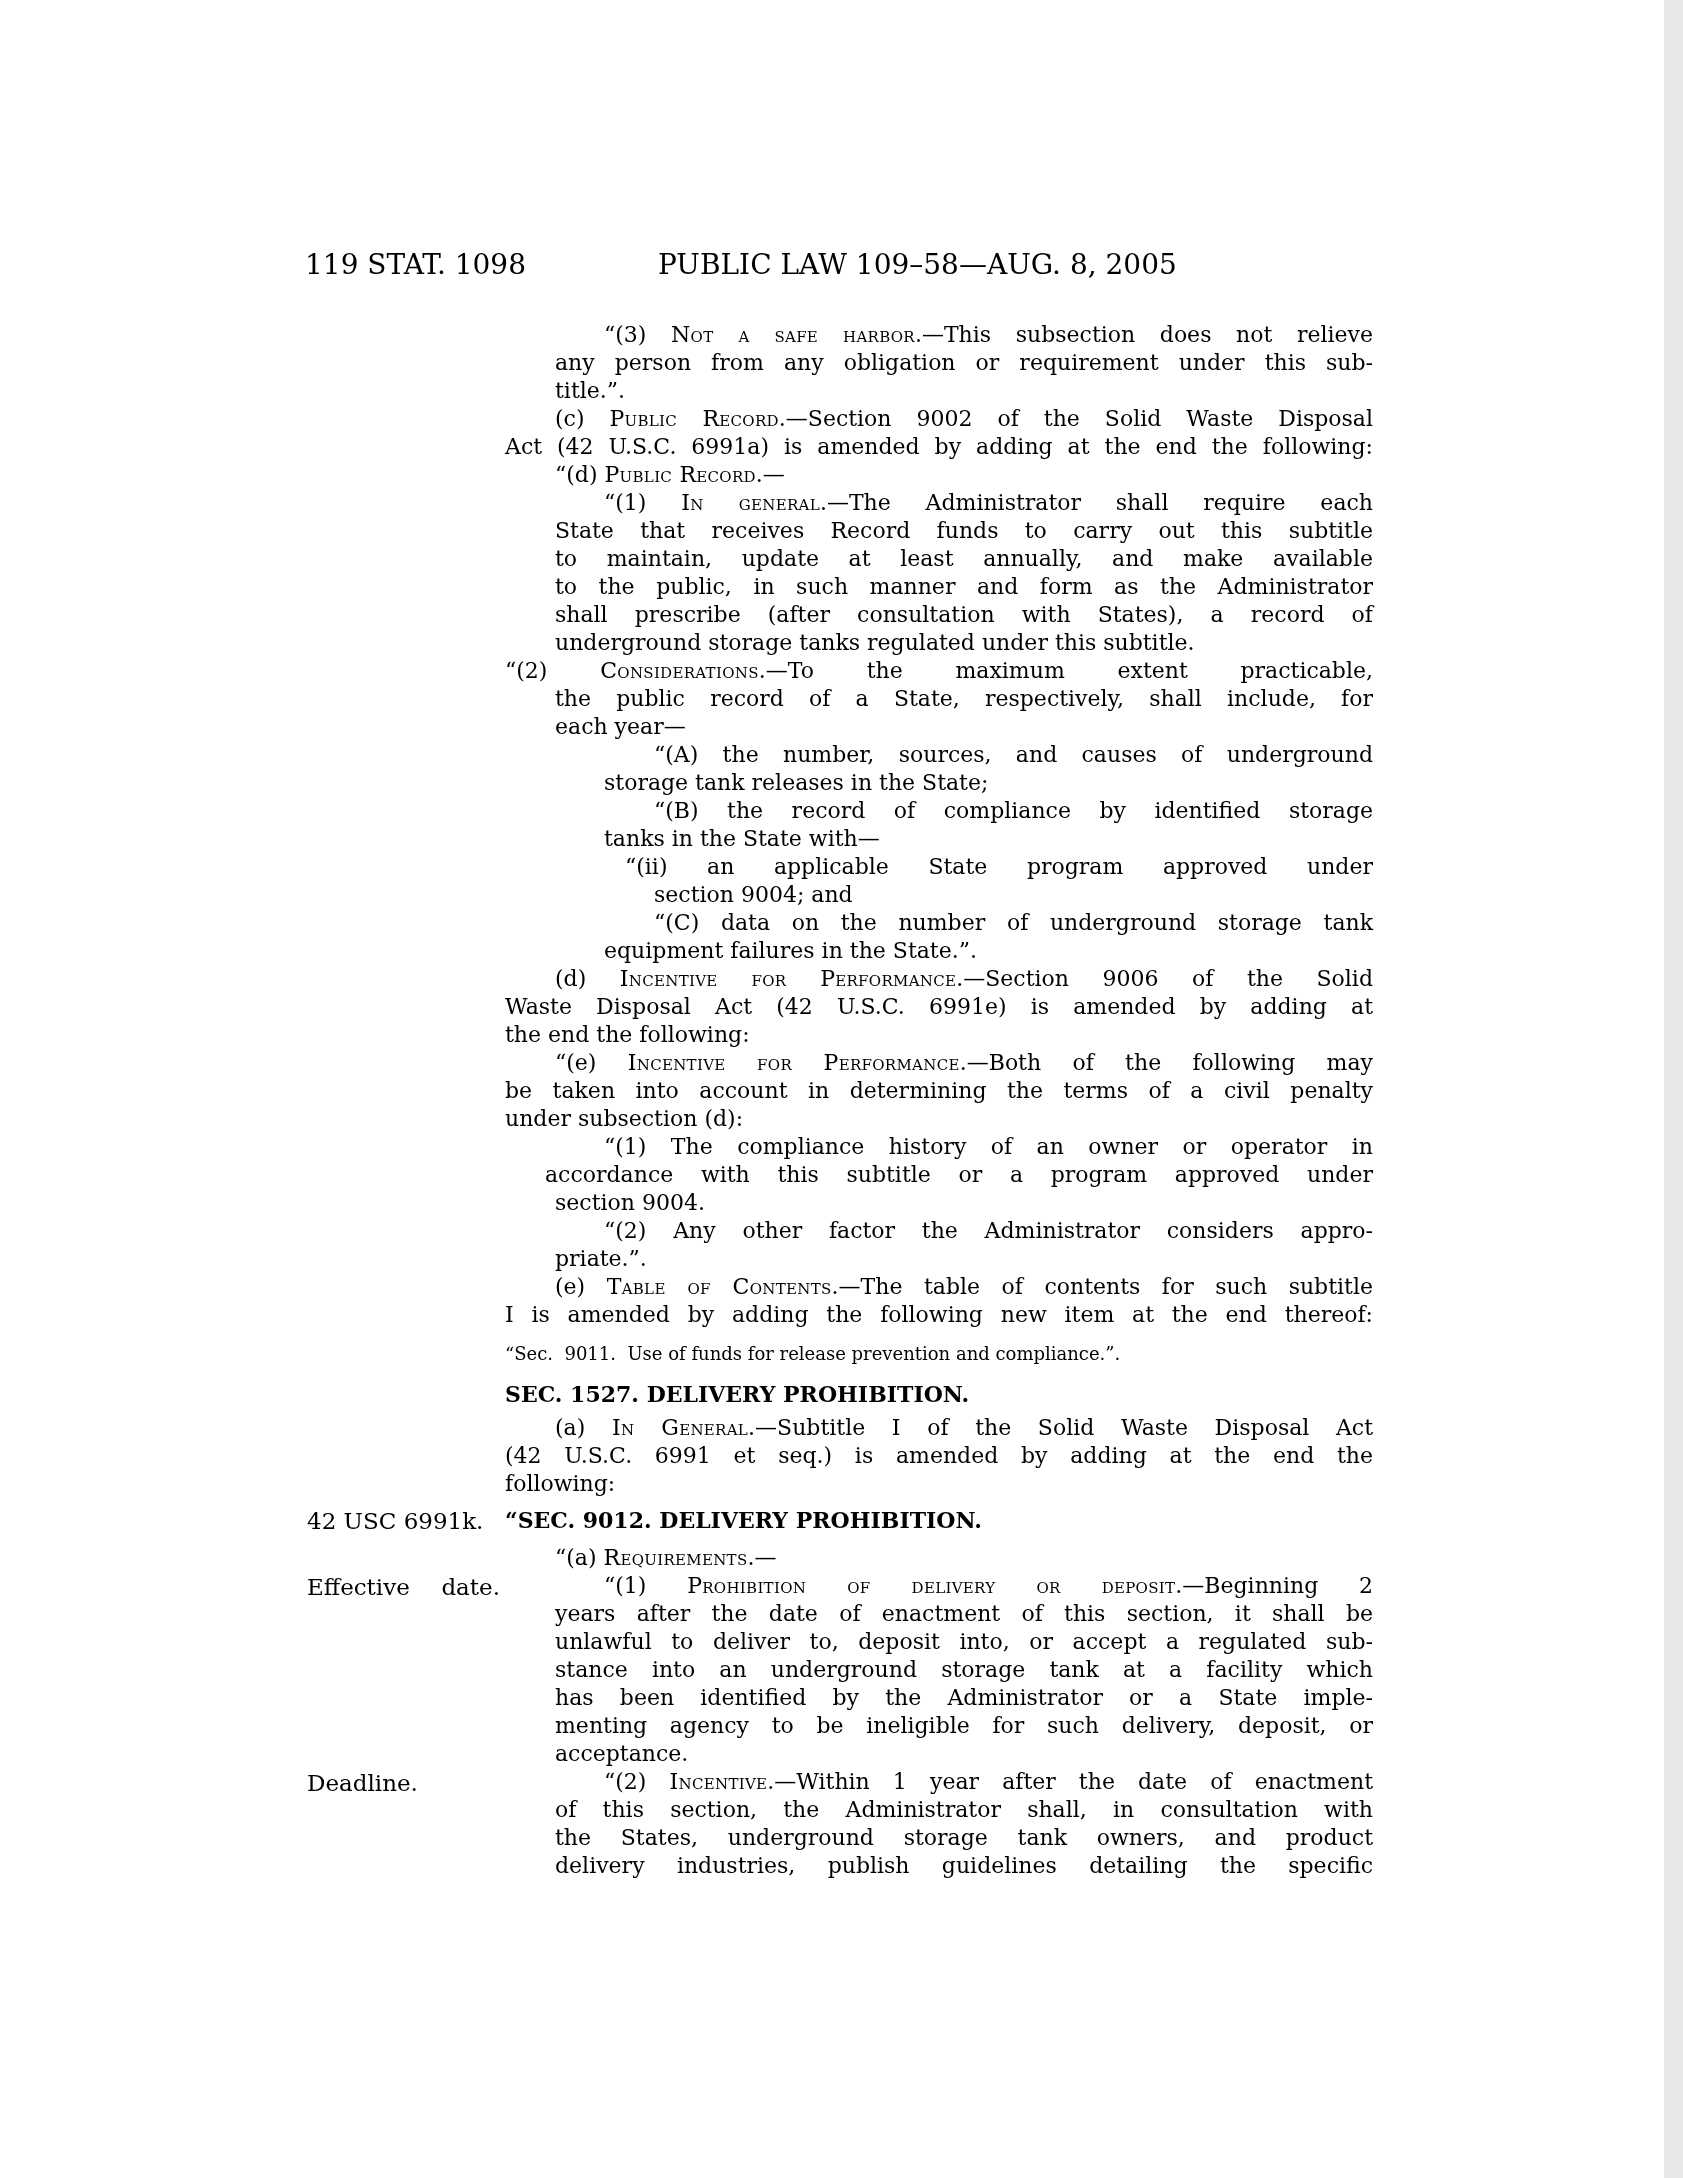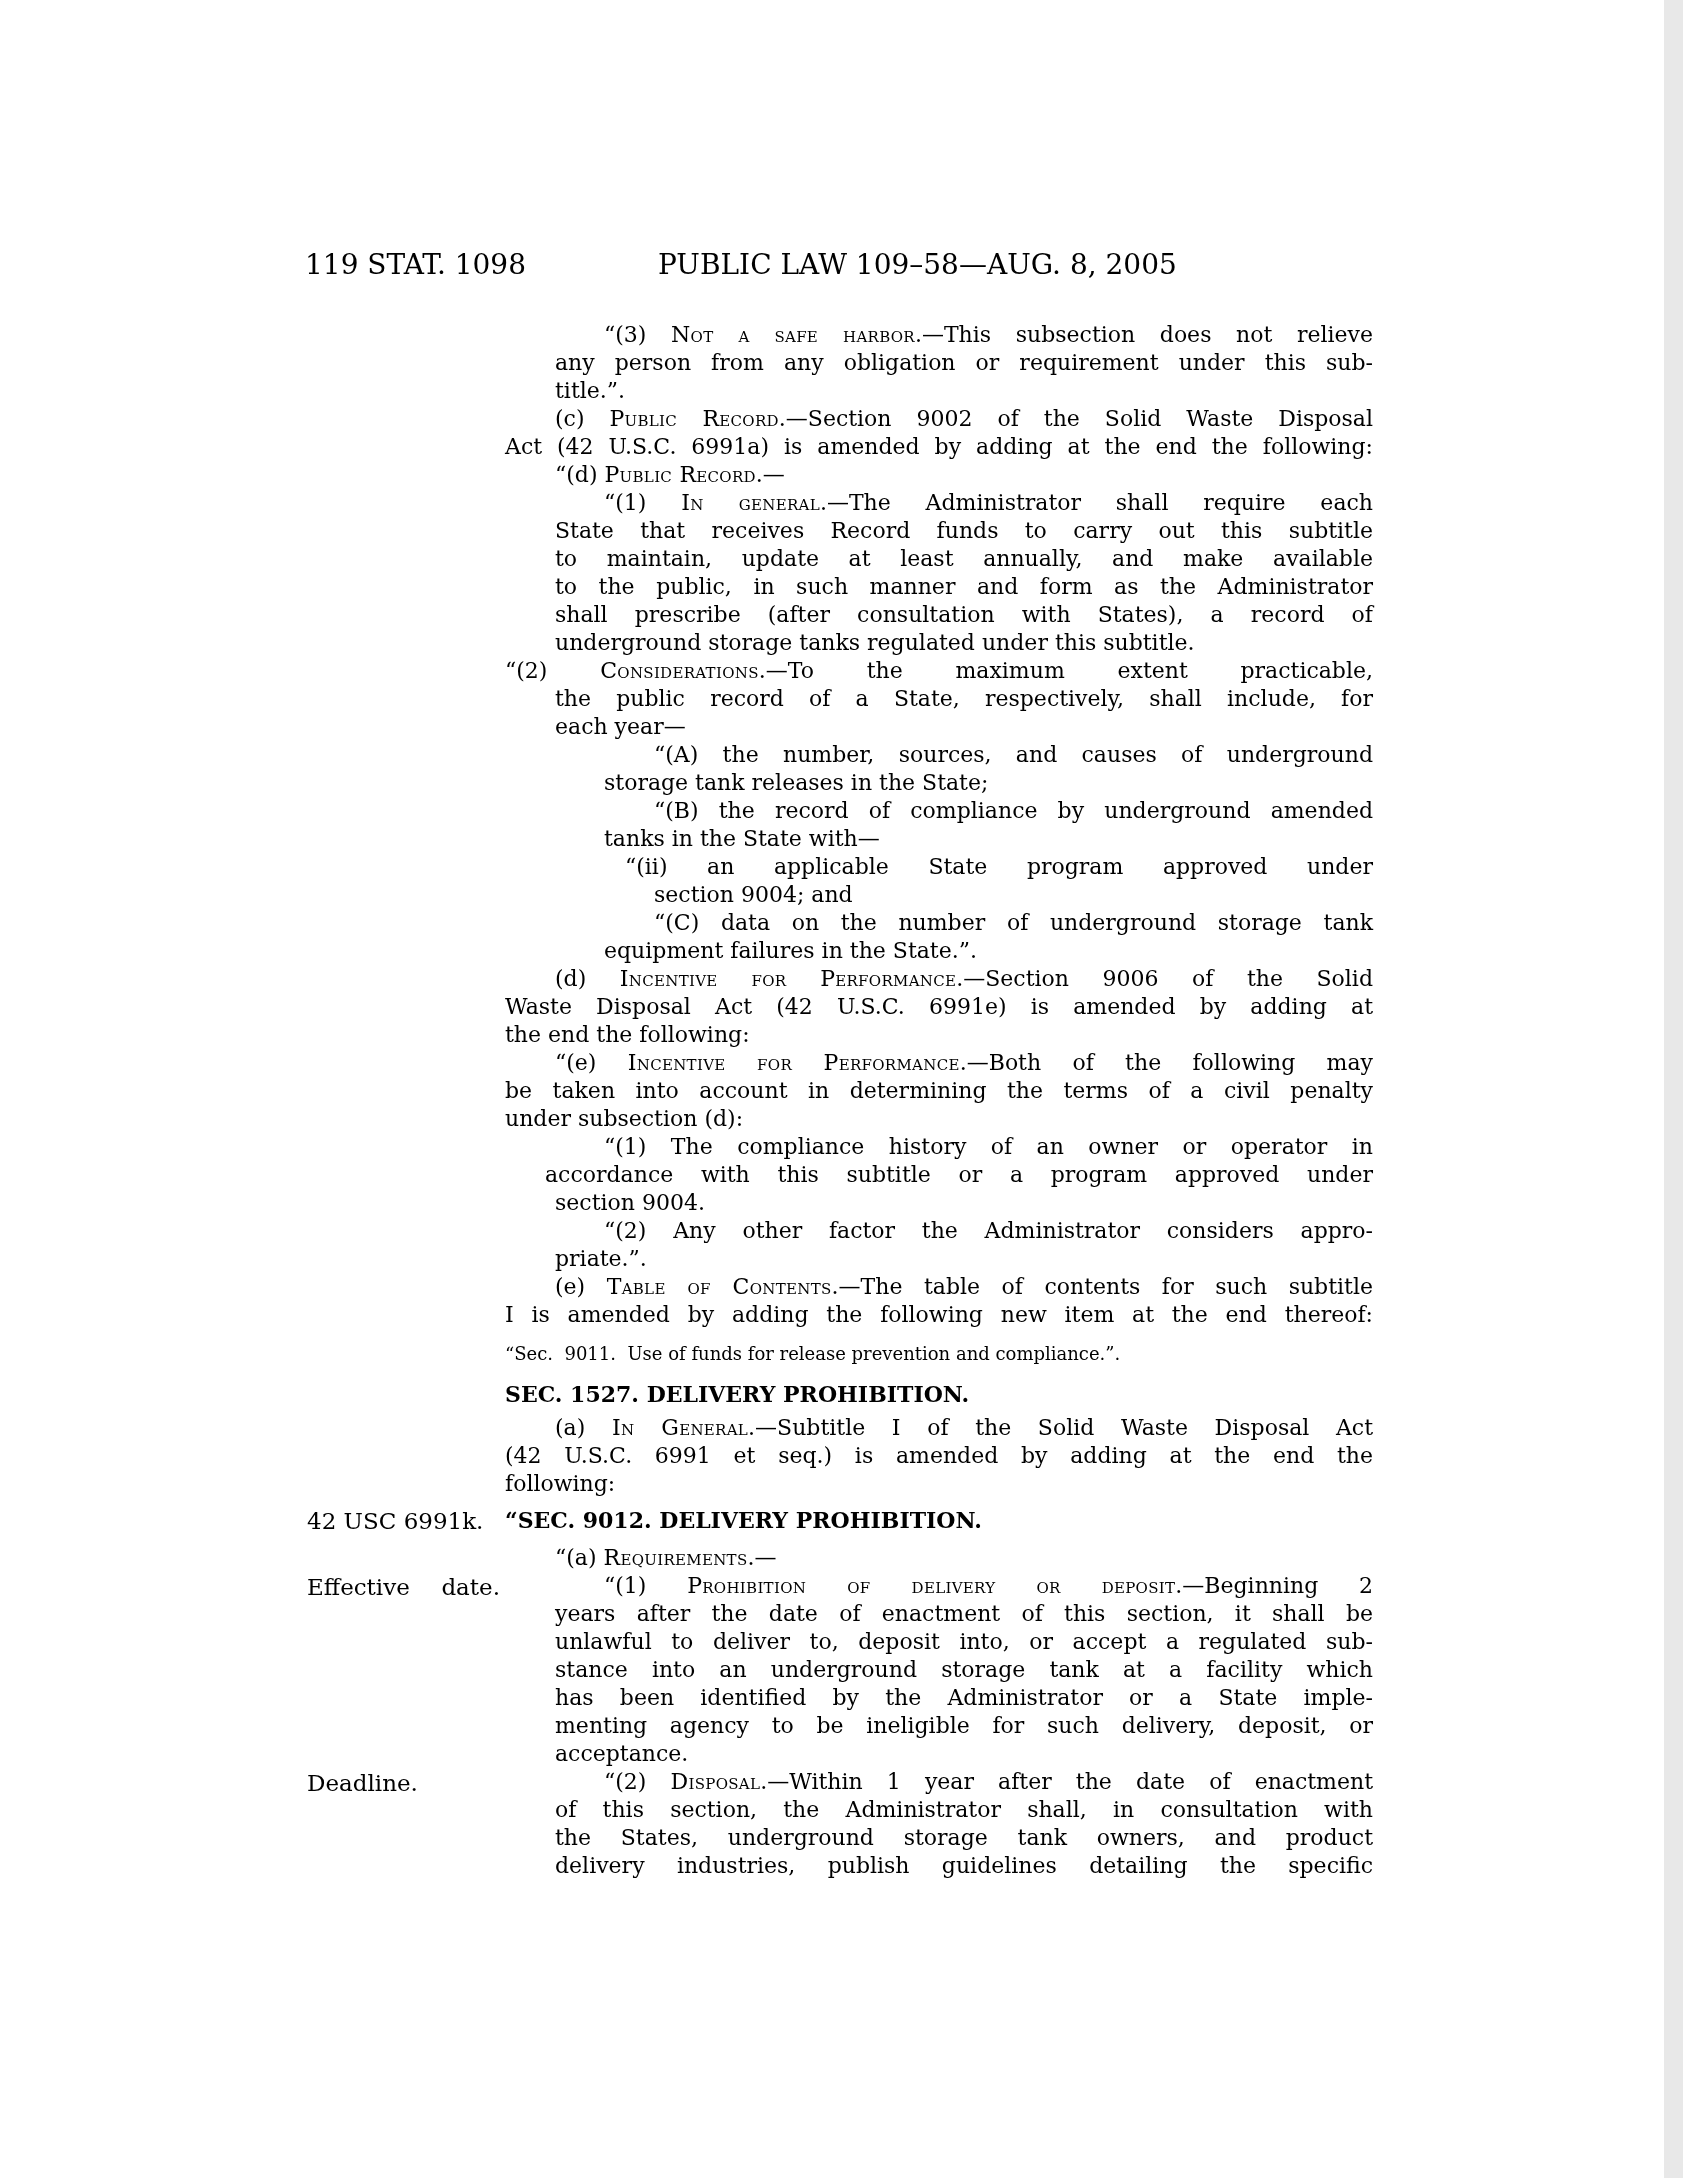--- a/index.html
+++ b/index.html
@@ -71,21 +71,21 @@
       <div class="line j" style="margin-left: 50px;"><span>State that receives Record funds to carry out this subtitle</span></div>
       <div class="line j" style="margin-left: 50px;"><span>to maintain, update at least annually, and make available</span></div>
       <div class="line j" style="margin-left: 50px;"><span>to the public, in such manner and form as the Administrator</span></div>
       <div class="line j" style="margin-left: 50px;"><span>shall prescribe (after consultation with States), a record of</span></div>
       <div class="line" style="margin-left: 50px;"><span>underground storage tanks regulated under this subtitle.</span></div>
       <div class="line j" style=""><span>“(2) </span><span class="sc">Considerations</span><span>.—To the maximum extent practicable,</span></div>
       <div class="line j" style="margin-left: 50px;"><span>the public record of a State, respectively, shall include, for</span></div>
       <div class="line" style="margin-left: 50px;"><span>each year—</span></div>
       <div class="line j" style="margin-left: 149px;"><span>“(A) the number, sources, and causes of underground</span></div>
       <div class="line" style="margin-left: 99px;"><span>storage tank releases in the State;</span></div>
-      <div class="line j" style="margin-left: 149px;"><span>“(B) the record of compliance by underground amended</span></div>
+      <div class="line j" style="margin-left: 149px;"><span>“(B) the record of compliance by identified storage</span></div>
       <div class="line" style="margin-left: 99px;"><span>tanks in the State with—</span></div>
       <div class="line j" style="margin-left: 120px;"><span>“(ii) an applicable State program approved under</span></div>
       <div class="line" style="margin-left: 149px;"><span>section 9004; and</span></div>
       <div class="line j" style="margin-left: 149px;"><span>“(C) data on the number of underground storage tank</span></div>
       <div class="line" style="margin-left: 99px;"><span>equipment failures in the State.”.</span></div>
       <div class="line j" style="margin-left: 50px;"><span>(d) </span><span class="sc">Incentive for Performance</span><span>.—Section 9006 of the Solid</span></div>
       <div class="line j"><span>Waste Disposal Act (42 U.S.C. 6991e) is amended by adding at</span></div>
       <div class="line"><span>the end the following:</span></div>
       <div class="line j" style="margin-left: 50px;"><span>“(e) </span><span class="sc">Incentive for Performance</span><span>.—Both of the following may</span></div>
       <div class="line j"><span>be taken into account in determining the terms of a civil penalty</span></div>
@@ -104,19 +104,19 @@
       <div class="line"><span>following:</span></div>
       <div class="sec-heading" style="margin-top: 8px;">“SEC. 9012. DELIVERY PROHIBITION.<span class="margin-note" style="left: -198px;">42 USC 6991k.</span></div>
       <div class="line" style="margin-left: 50px; margin-top: 10px;"><span>“(a) </span><span class="sc">Requirements</span><span>.—</span></div>
       <div class="line j" style="margin-left: 99px;"><span>“(1) </span><span class="sc">Prohibition of delivery or deposit</span><span>.—Beginning 2</span><span class="margin-note" style="left: -297px;">Effective date.</span></div>
       <div class="line j" style="margin-left: 50px;"><span>years after the date of enactment of this section, it shall be</span></div>
       <div class="line j" style="margin-left: 50px;"><span>unlawful to deliver to, deposit into, or accept a regulated sub-</span></div>
       <div class="line j" style="margin-left: 50px;"><span>stance into an underground storage tank at a facility which</span></div>
       <div class="line j" style="margin-left: 50px;"><span>has been identified by the Administrator or a State imple-</span></div>
       <div class="line j" style="margin-left: 50px;"><span>menting agency to be ineligible for such delivery, deposit, or</span></div>
       <div class="line" style="margin-left: 50px;"><span>acceptance.</span></div>
-      <div class="line j" style="margin-left: 99px;"><span>“(2) </span><span class="sc">Disposal</span><span>.—Within 1 year after the date of enactment</span><span class="margin-note" style="left: -297px;">Deadline.</span></div>
+      <div class="line j" style="margin-left: 99px;"><span>“(2) </span><span class="sc">Incentive</span><span>.—Within 1 year after the date of enactment</span><span class="margin-note" style="left: -297px;">Deadline.</span></div>
       <div class="line j" style="margin-left: 50px;"><span>of this section, the Administrator shall, in consultation with</span></div>
       <div class="line j" style="margin-left: 50px;"><span>the States, underground storage tank owners, and product</span></div>
       <div class="line j" style="margin-left: 50px;"><span>delivery industries, publish guidelines detailing the specific</span></div>
     </div>
 </div>
 
 
 </body></html>

